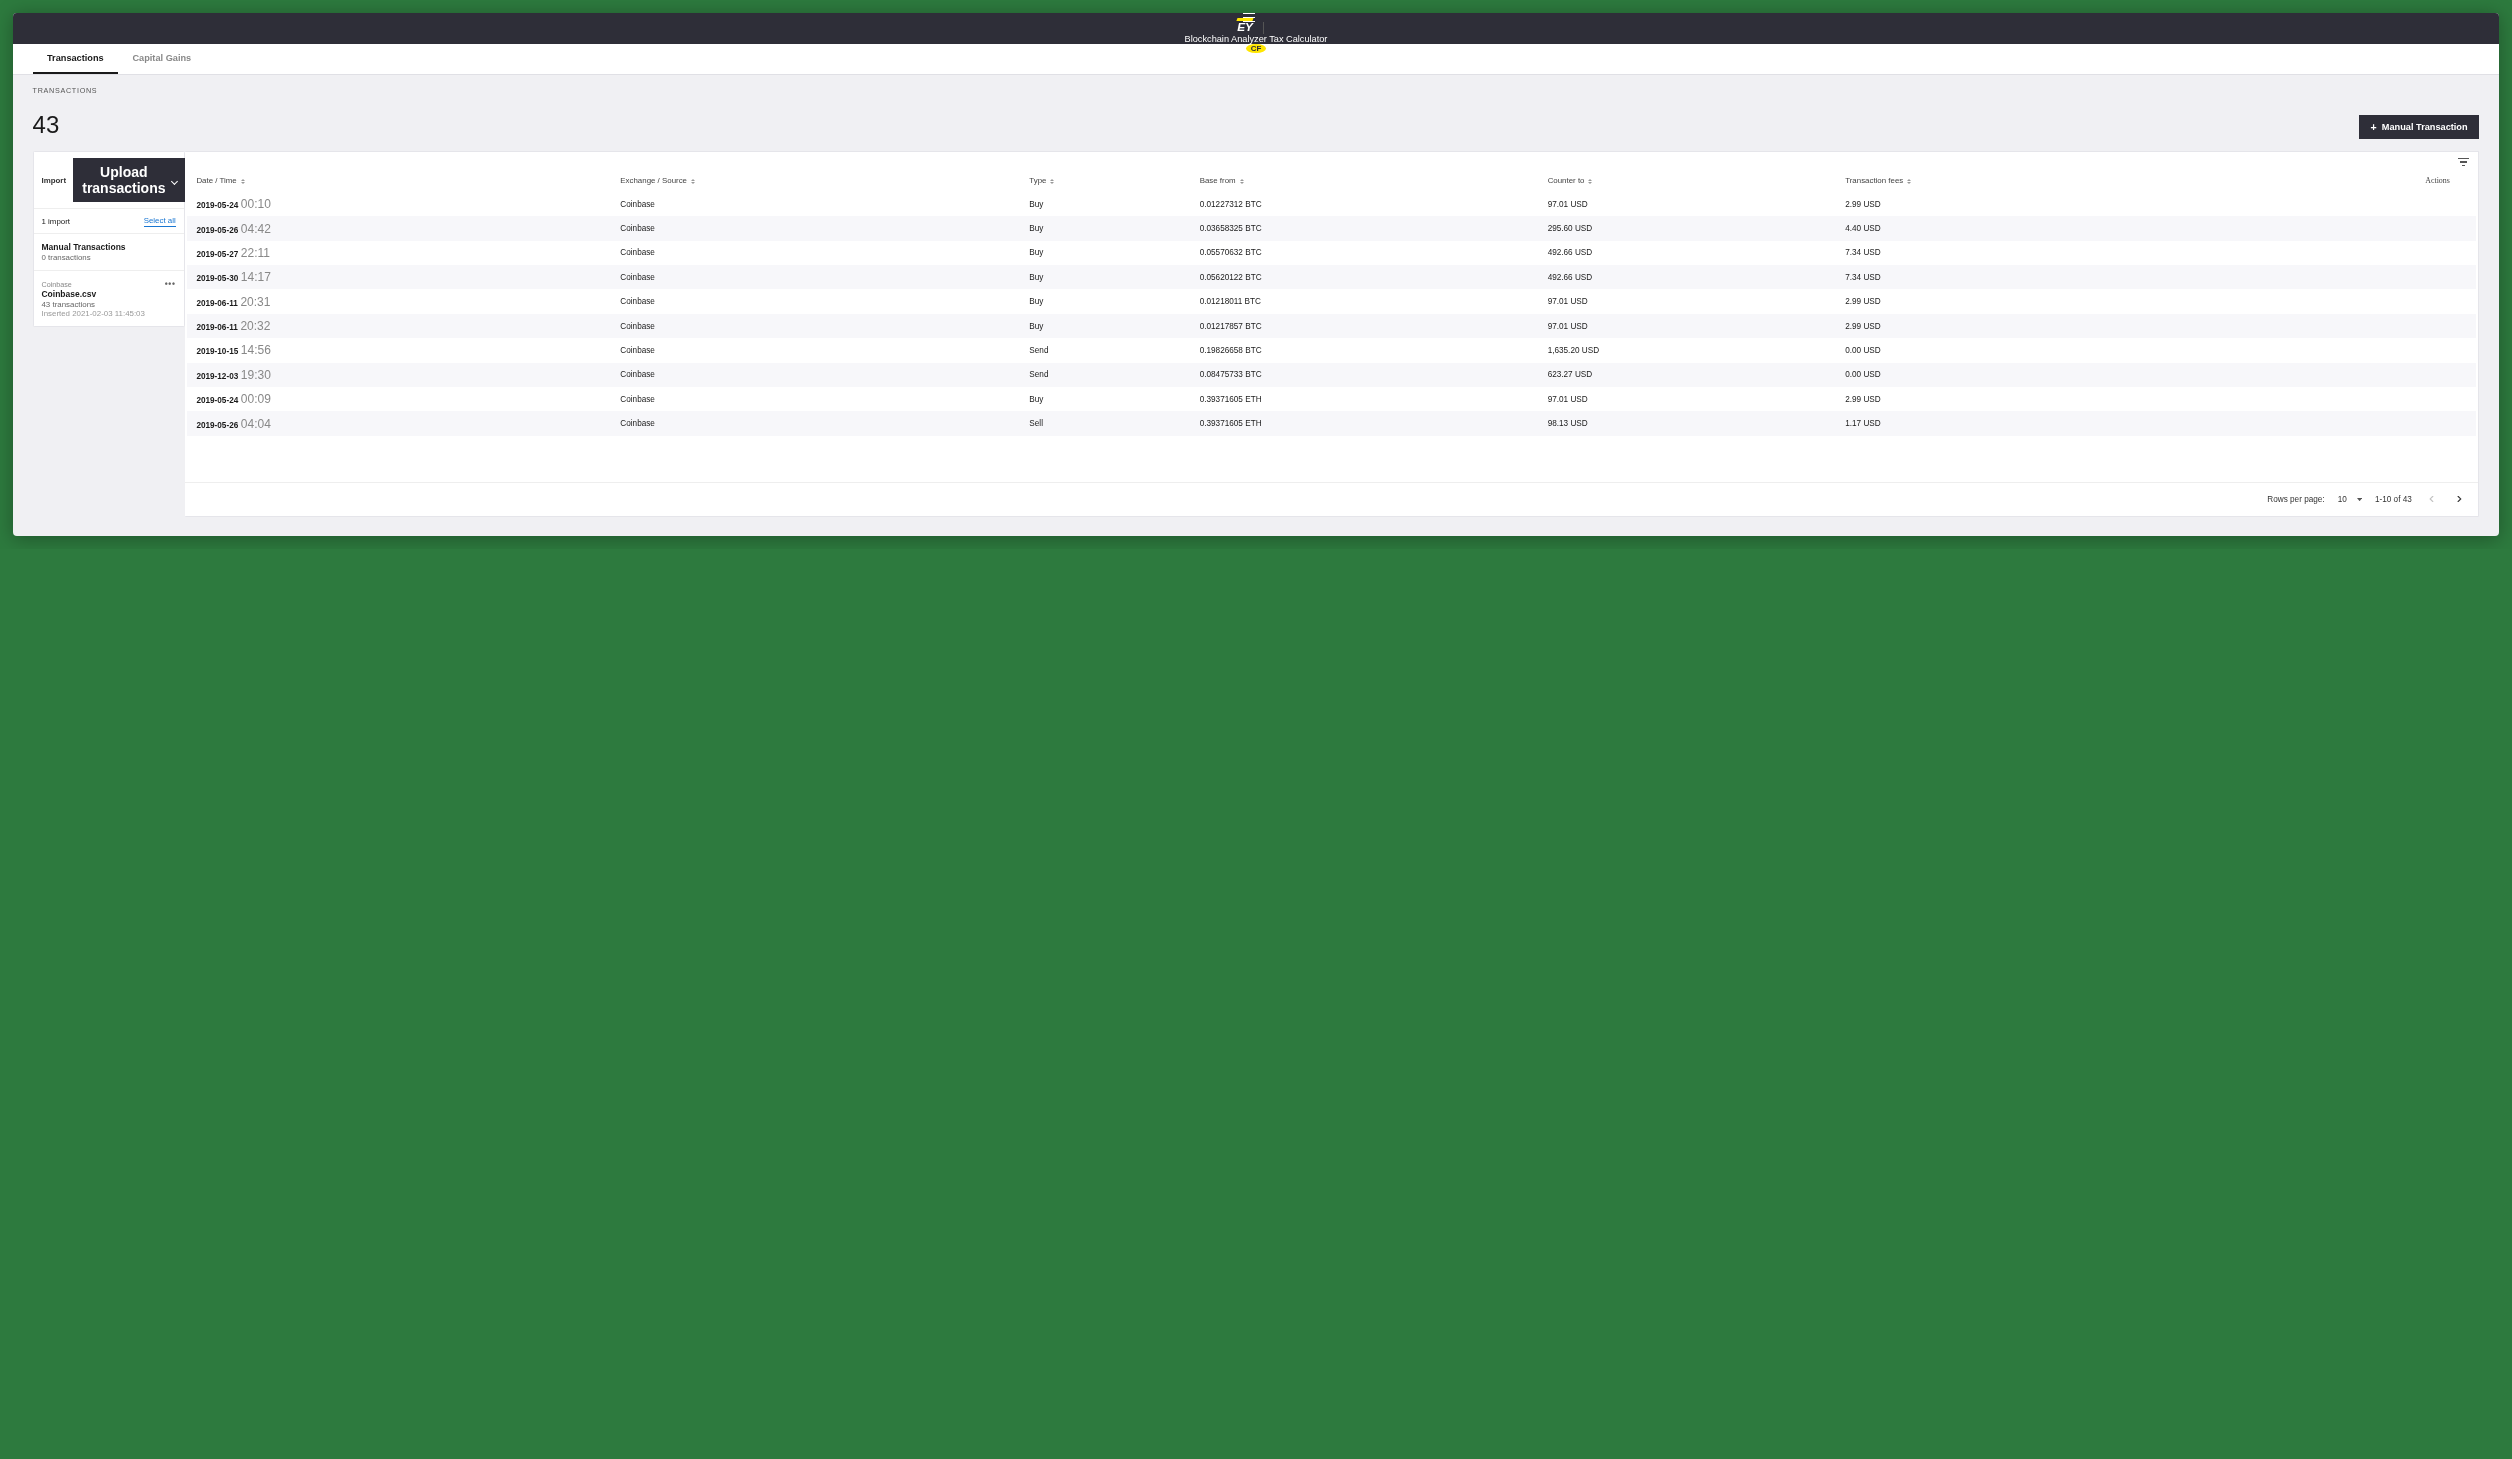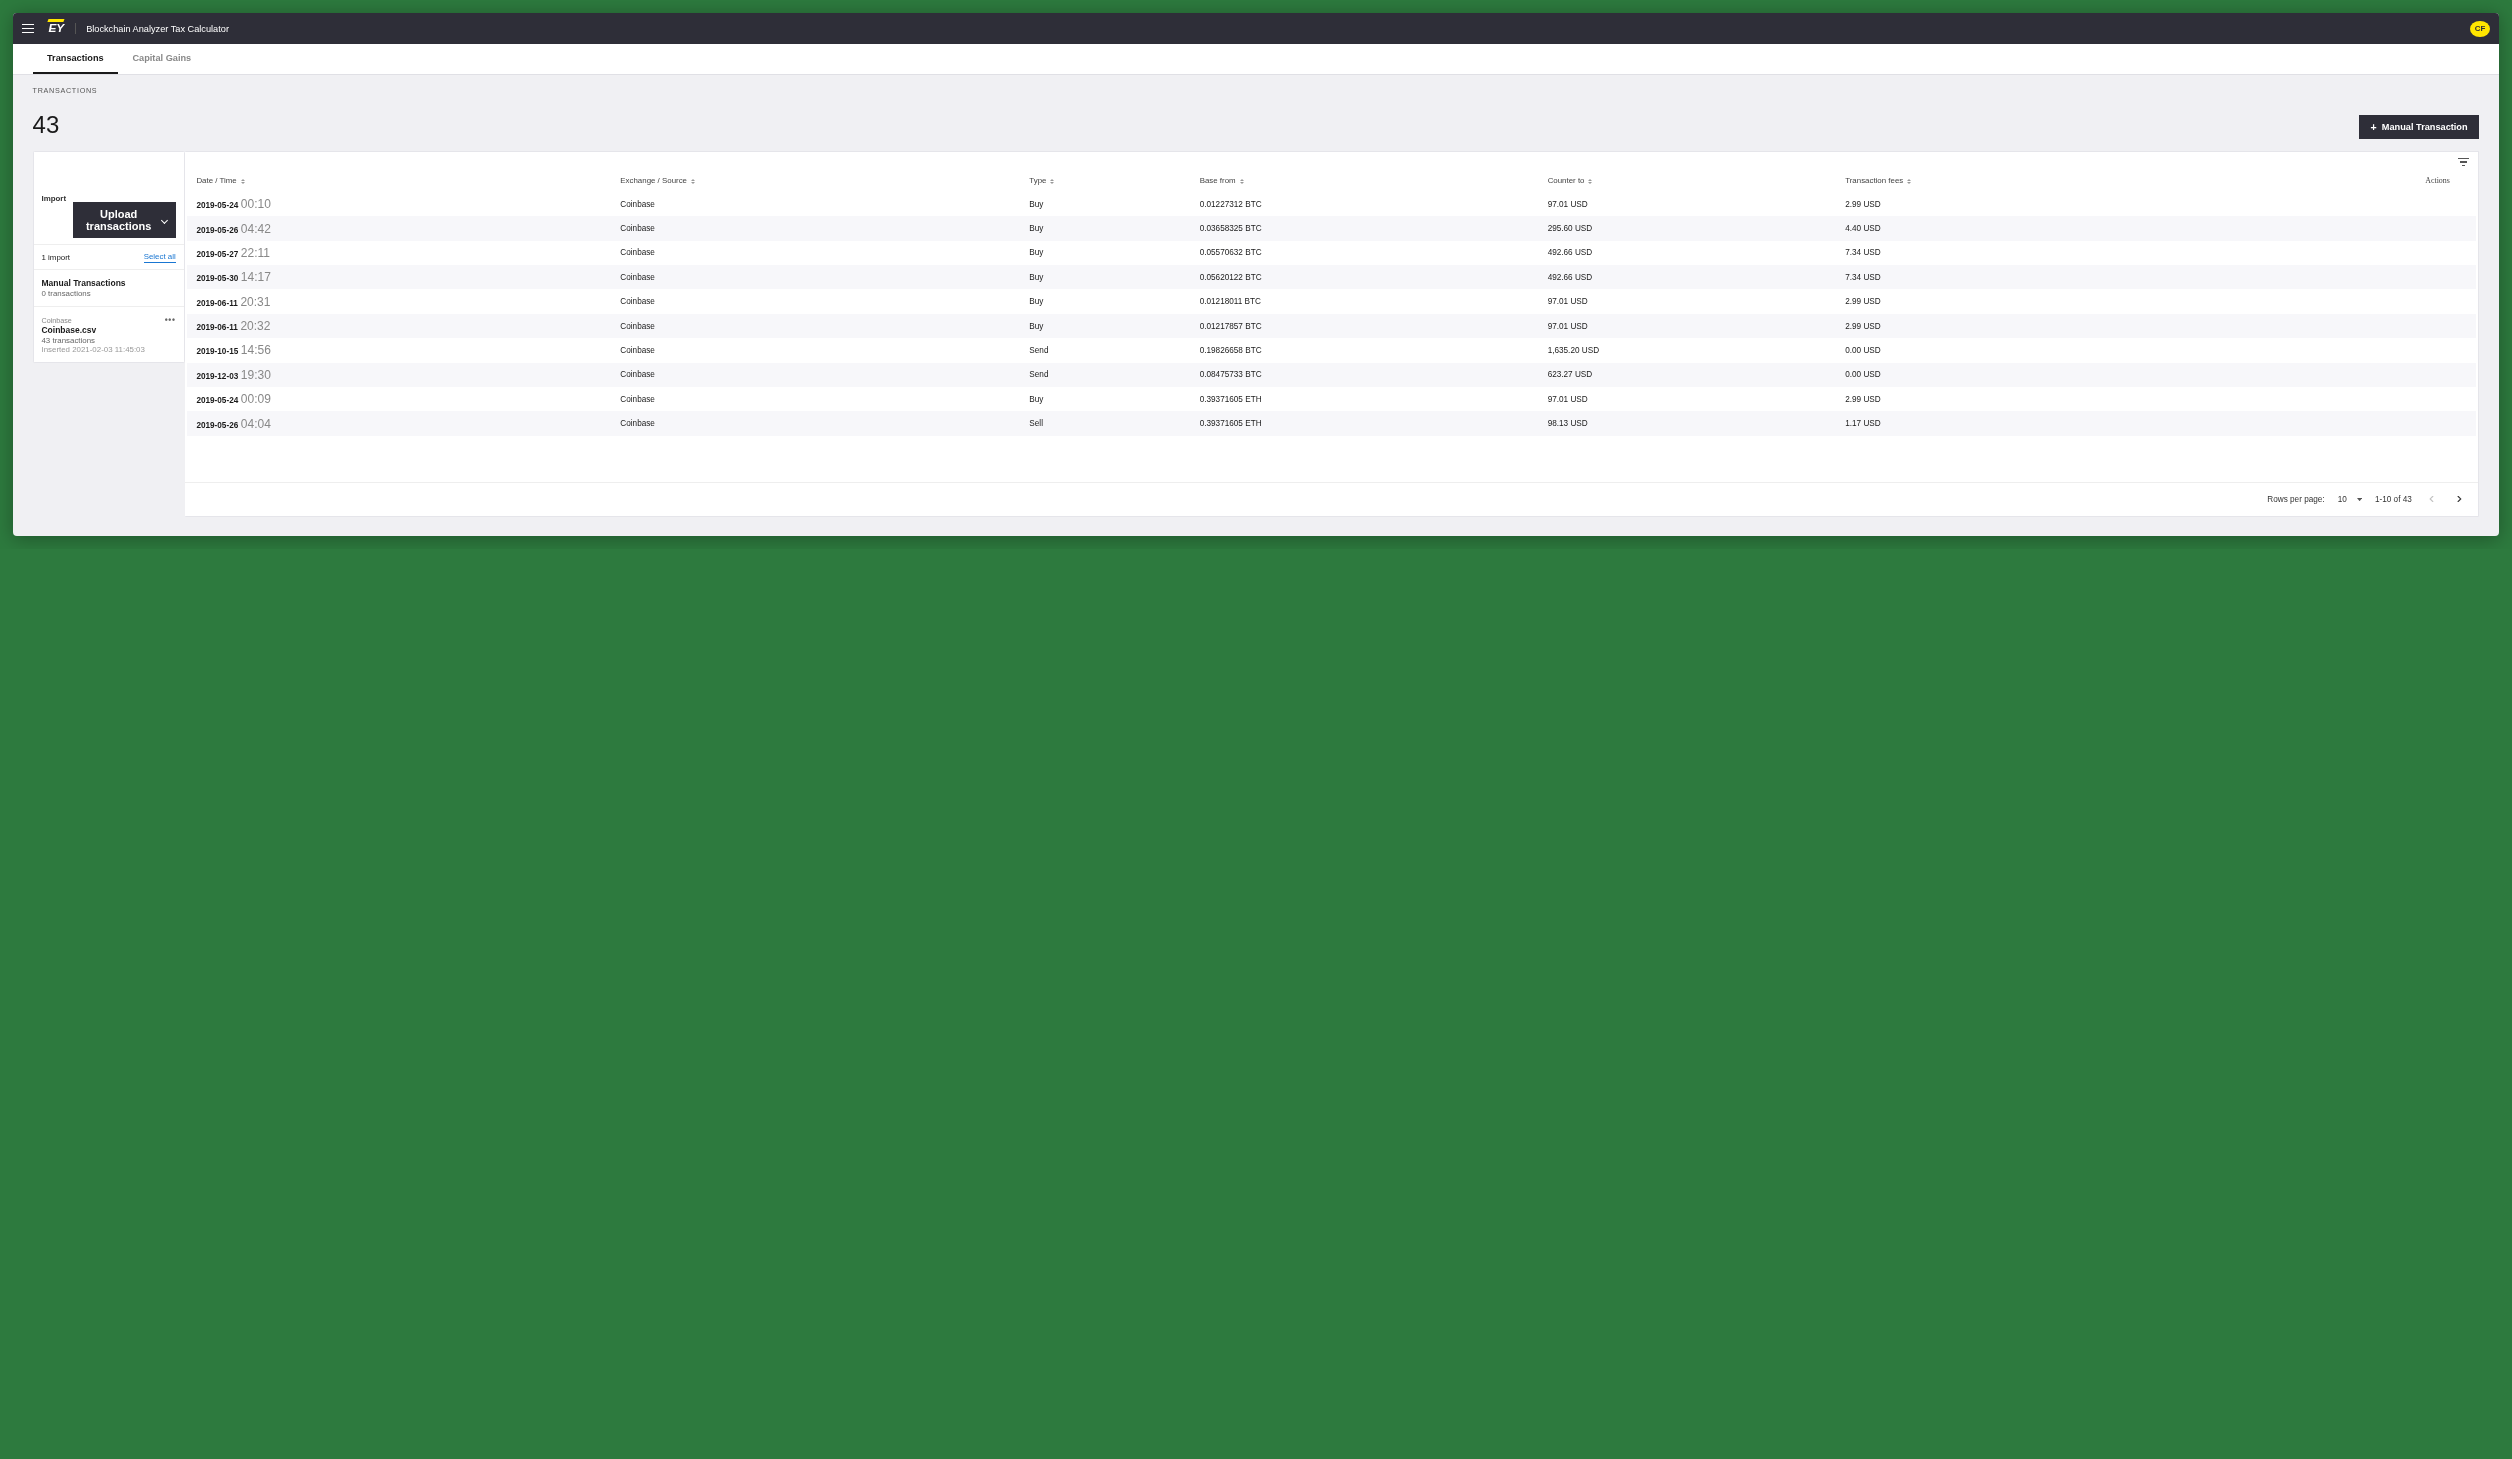--- a/index.html
+++ b/index.html
@@ -16,20 +16,21 @@
     overflow: hidden;
     box-shadow: 0 2.6px 19.6px rgba(0,0,0,0.3);
   }
   .titlebar {
     background: #2e2e38;
     color: #fff;
     display: flex;
     align-items: center;
     padding: 0 9.2px;
     height: 31px;
+    flex-direction: column;
   }
   .hamburger {
     width: 15.7px; height: 15.7px;
     display: flex; flex-direction: column; justify-content: center; gap: 2.6px;
     margin-right: 10.5px;
     cursor: pointer;
   }
   .hamburger span { display:block; height:1.3px; width:11.8px; background:#fff; }
   .logo {
     font-weight: 700; font-size: 11.8px; color:#fff;
@@ -83,22 +84,22 @@
   }
   .sidebar {
     width: 152px; background:#fff; border:0.7px solid #e5e5ea; border-radius:1.3px;
   }
   .sidebar-top {
     display:flex; align-items:center; gap:7px; padding:6.5px 7.9px; border-bottom:0.7px solid #eee;
   }
   .import-label { font-size:7.9px; color:#333; font-weight:600; }
   .upload-btn {
     background:#2e2e38; color:#fff; border:none;
-    padding: 5.9px 9.2px; font-size:11px; font-weight:600;
-    display:flex; align-items:center; gap:6.5px; cursor:pointer;margin-top:44px;
+    padding: 5.9px 9.2px; font-size:14px; font-weight:600;
+    display:flex; align-items:center; gap:6.5px; cursor:pointer;
   }
   .chev-down::after {
     content:""; display:inline-block; width:3.9px; height:3.9px;
     border-right:1.3px solid currentColor; border-bottom:1.3px solid currentColor;
     transform: rotate(45deg); margin-bottom:1.3px;
   }
   .sidebar-row2 {
     display:flex; justify-content:space-between; align-items:center;
     padding: 6.5px 7.9px; border-bottom:0.7px solid #eee; font-size:7.9px;
   }

